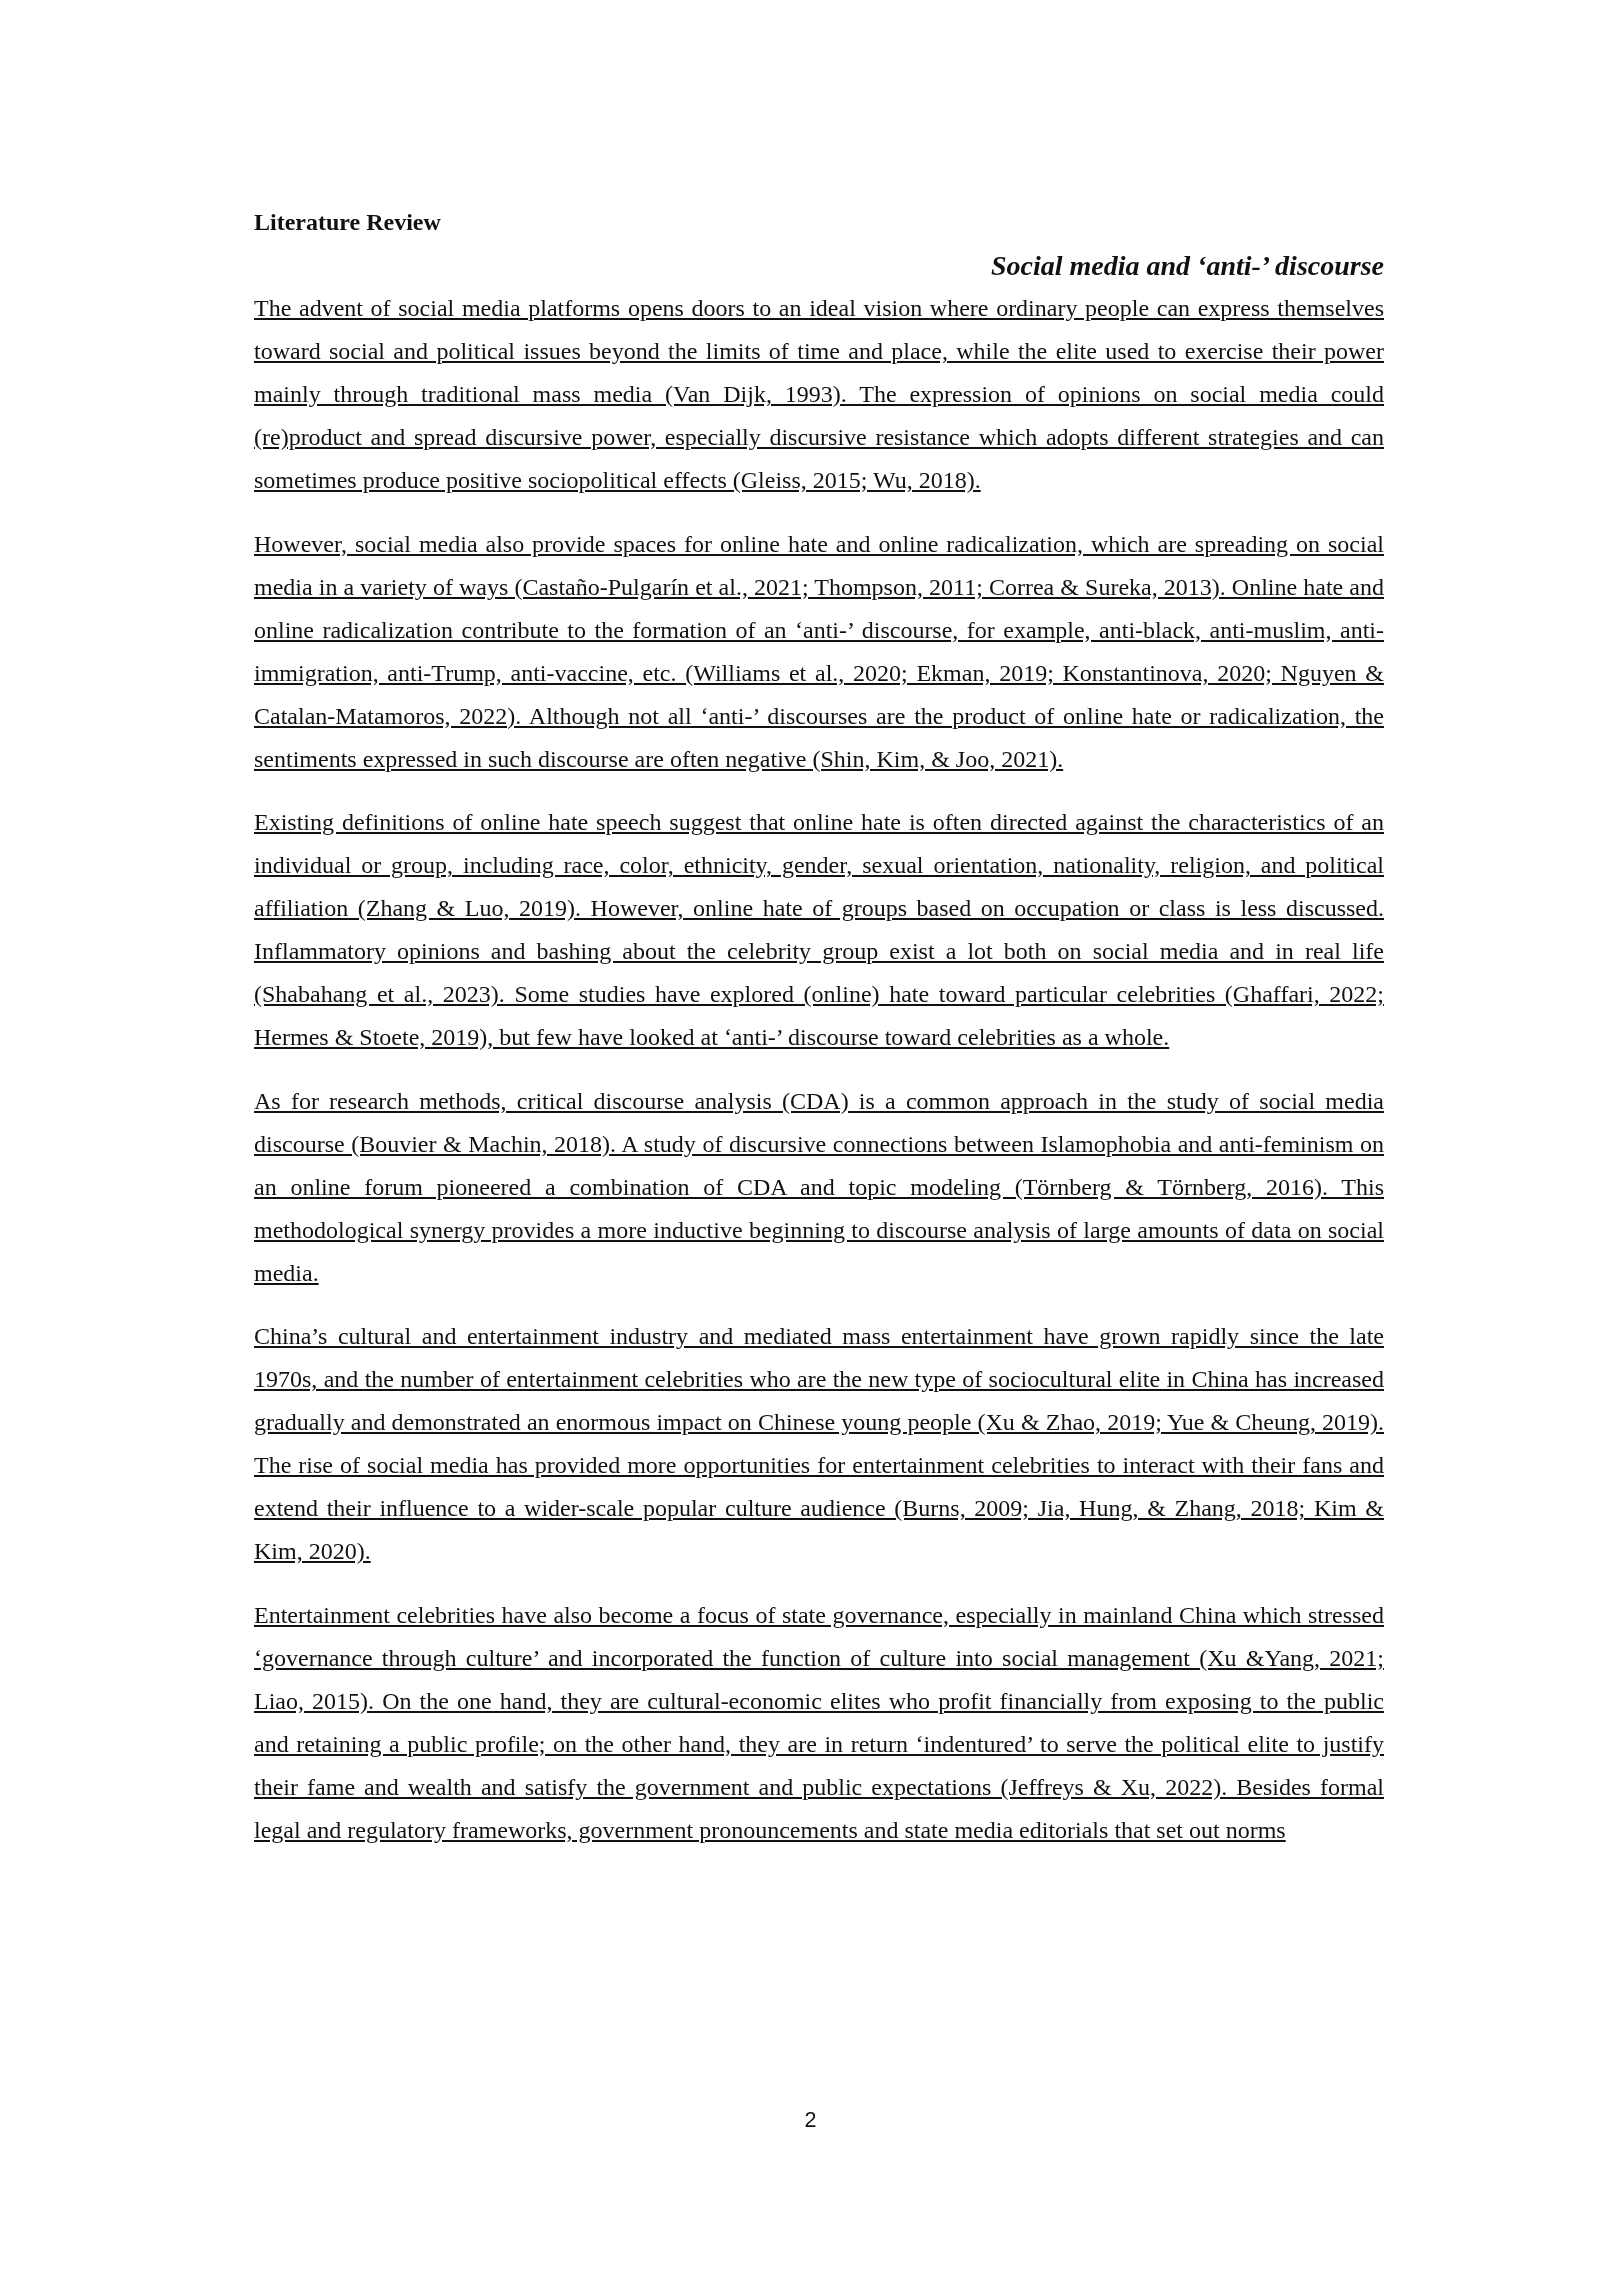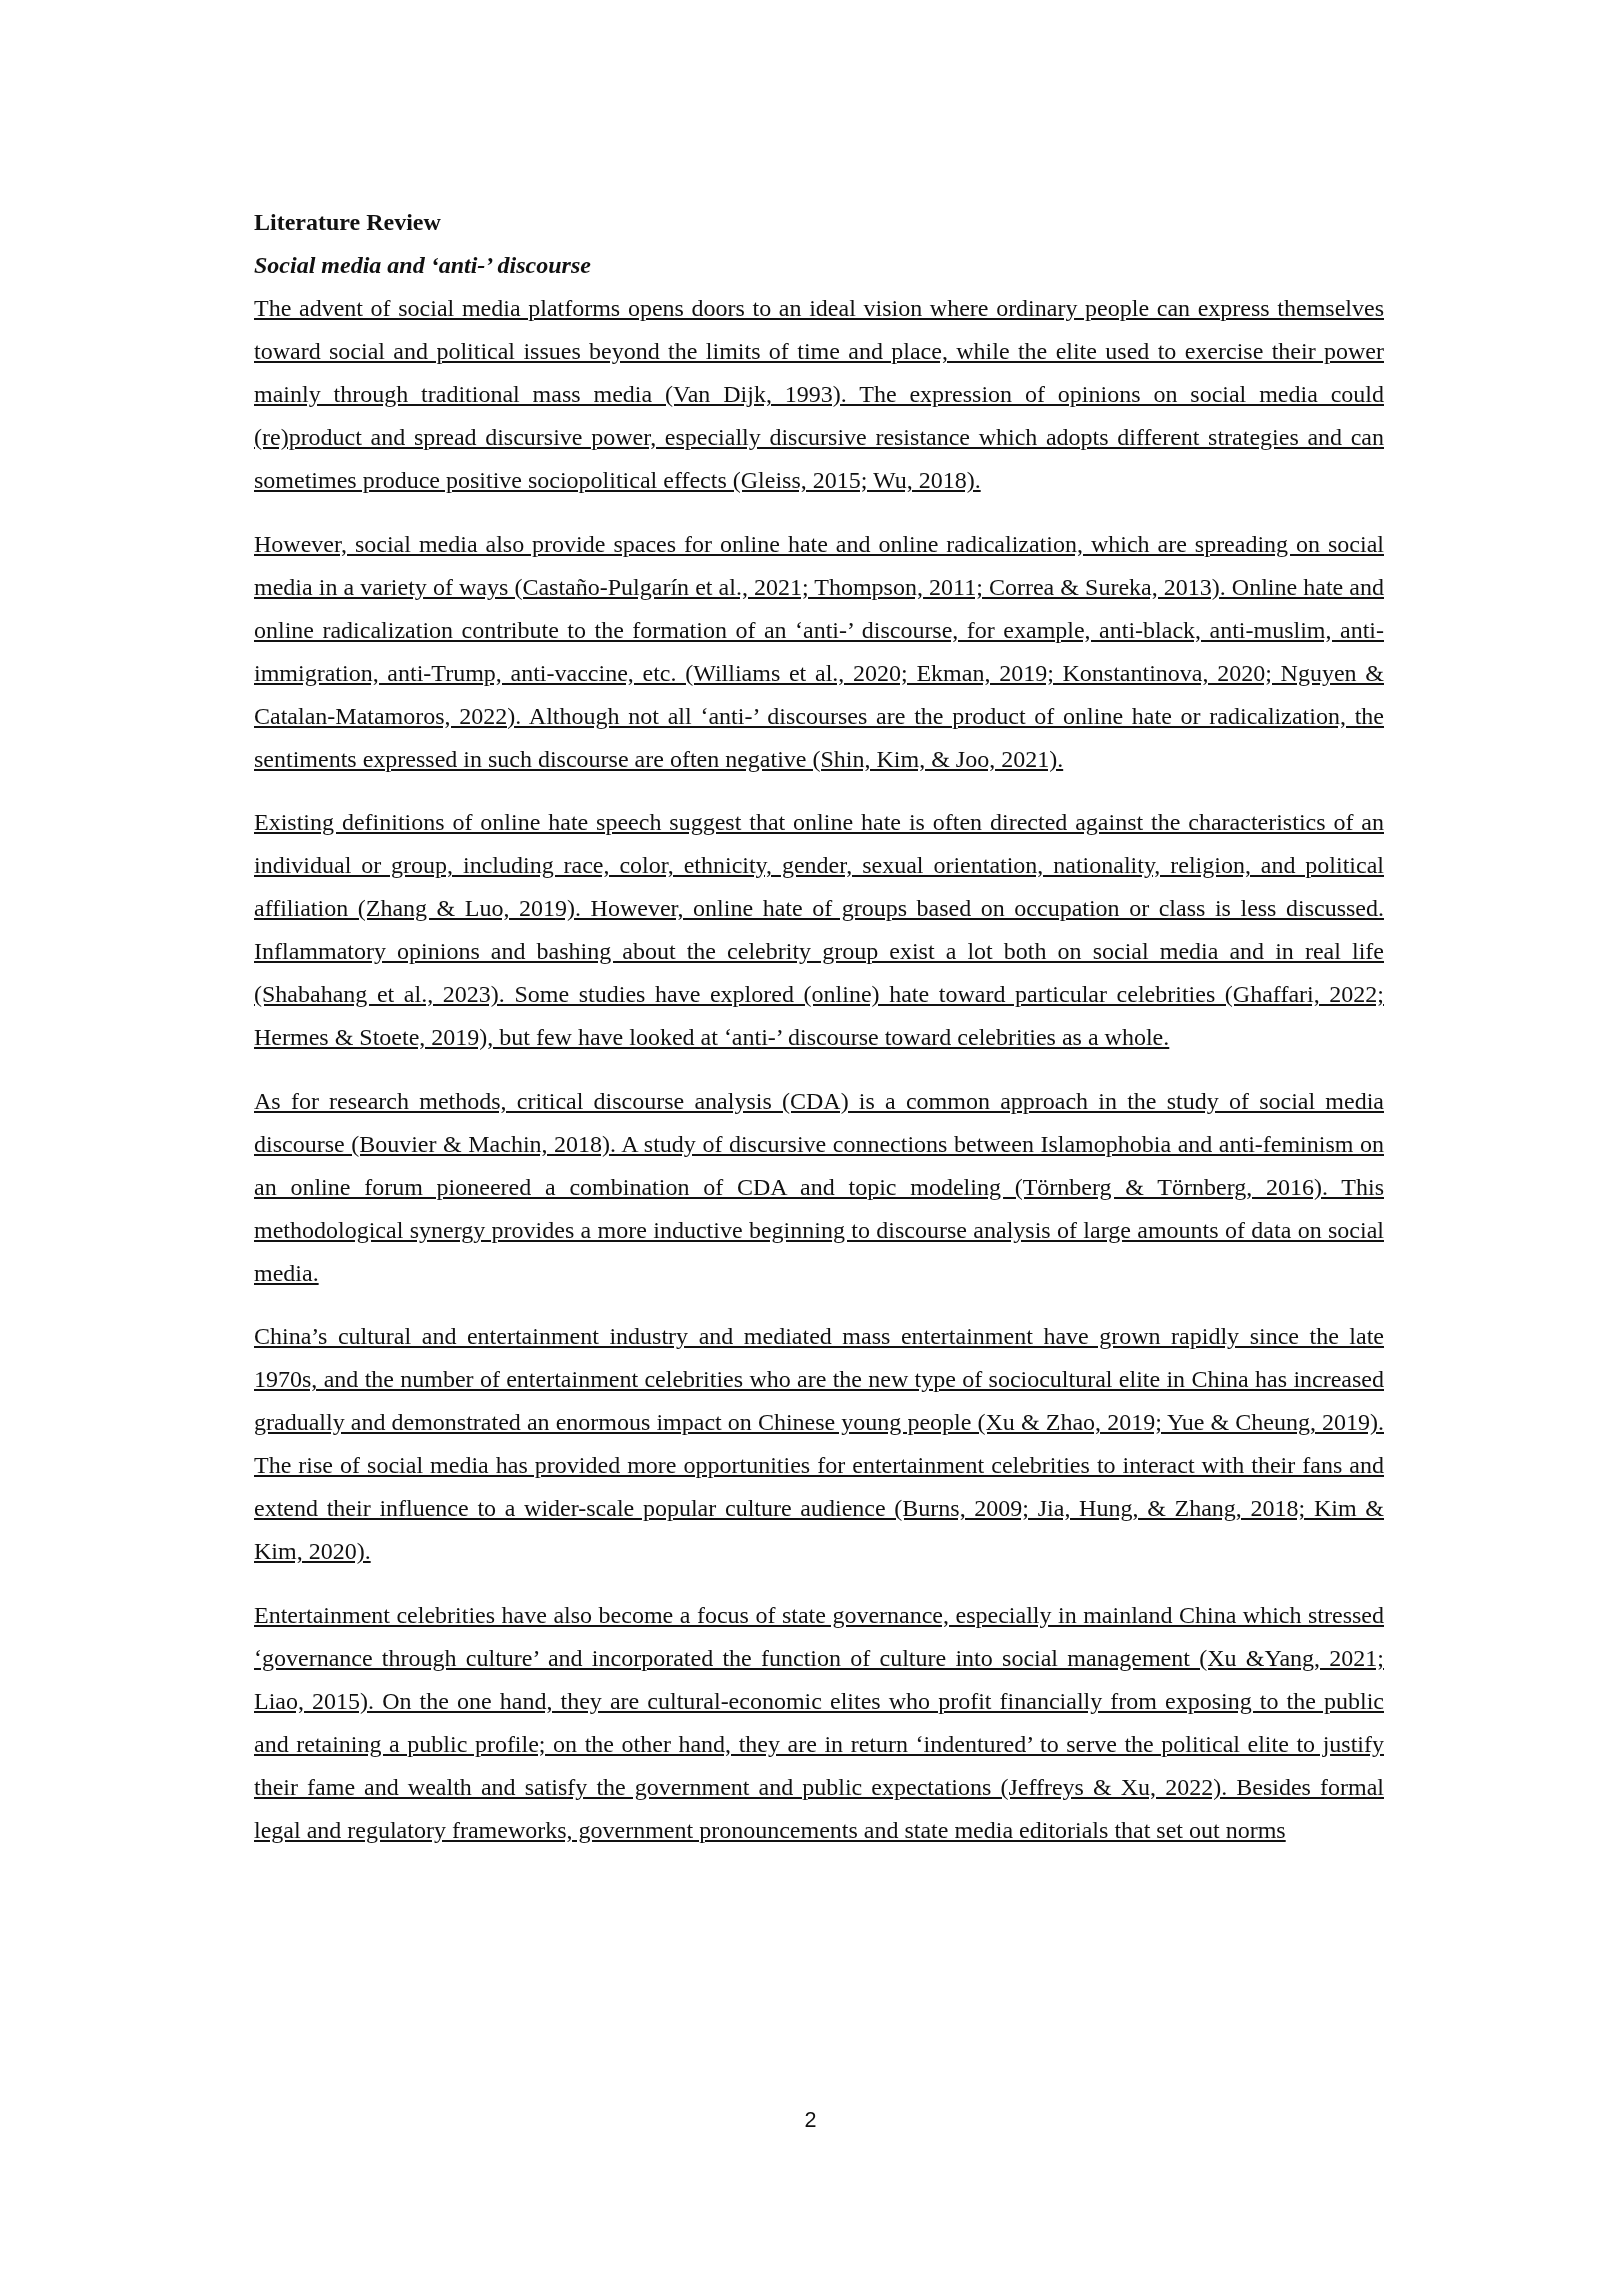--- a/index.html
+++ b/index.html
@@ -9,21 +9,21 @@
     left: 246px;
     top: 201px;
     width: 1130px;
     font-family: "Liberation Serif", "DejaVu Serif", serif;
     font-size: 24px;
     line-height: 43px;
     color: #111111;
     margin-left: 8px;
   }
   .section-title { font-weight: bold; margin: 0; font-size: 24px; line-height: 43px; }
-  .subsection-title { font-weight: bold; font-style: italic; margin: 0; font-size: 24px; line-height: 43px; }
+  .subsection-title { font-weight: bold; font-style: italic; margin: 0; font-size: 28px; line-height: 43px; text-align: right; }
   p.body-para { margin: 0 0 20.6px 0; text-align: justify; text-align-last: left; text-decoration: underline; }
   .page-number {
     position: absolute;
     left: 0; width: 1621px;
     top: 2107px;
     text-align: center;
     font-family: "Liberation Sans", "DejaVu Sans", sans-serif;
     font-size: 21.6px;
     color: #111111;
   }

